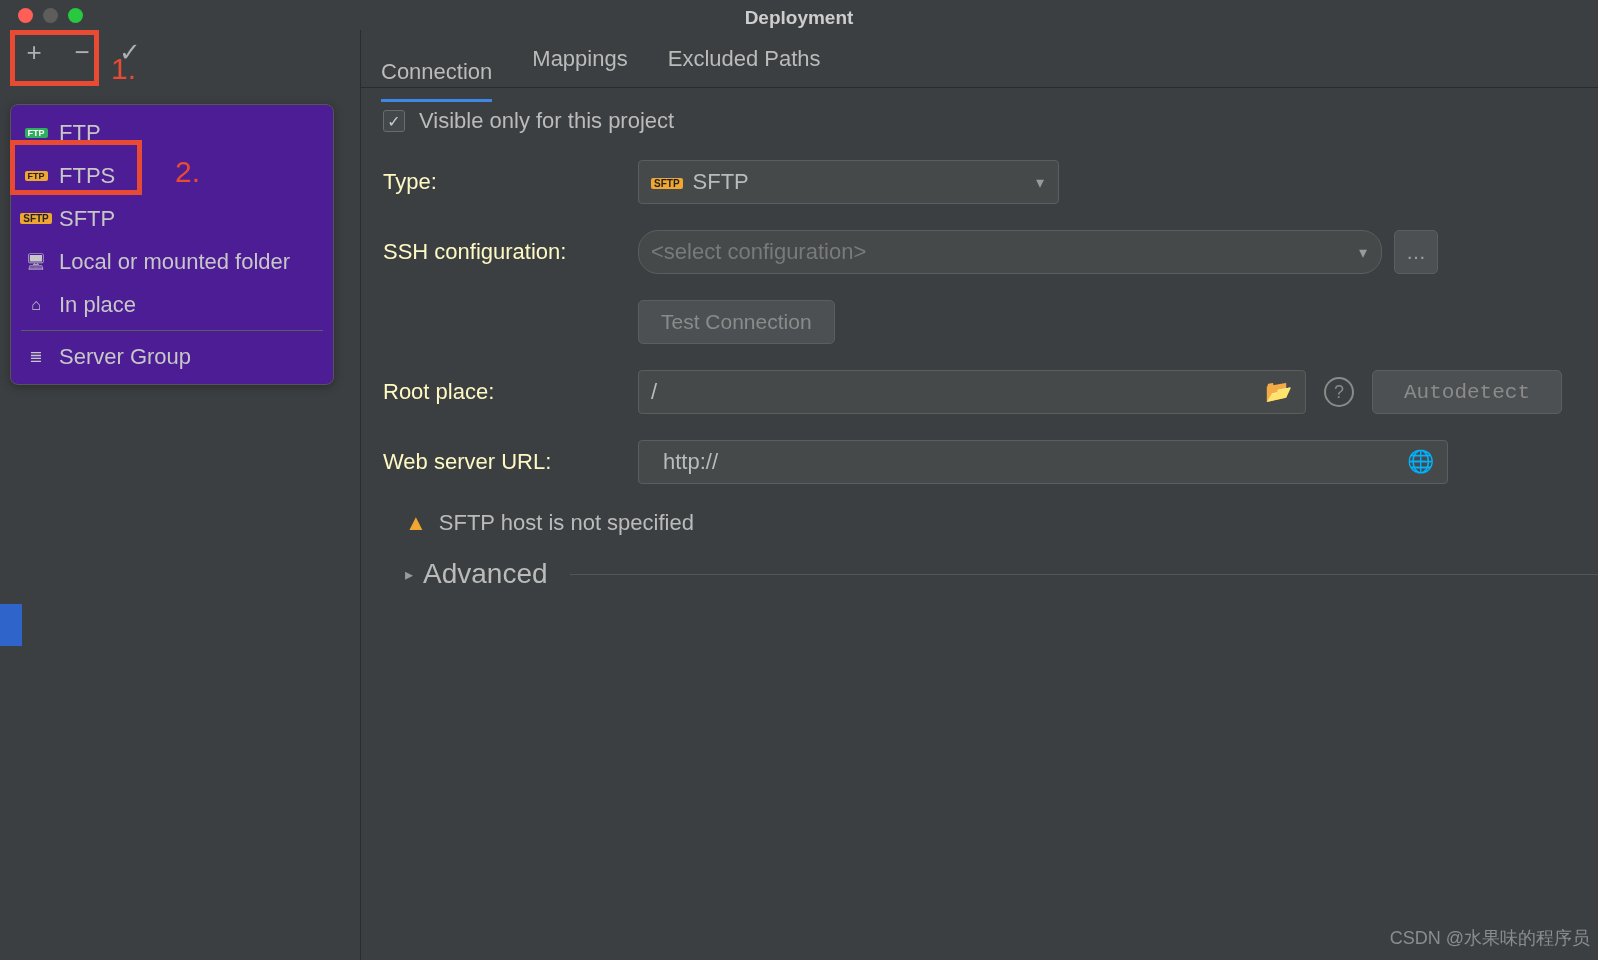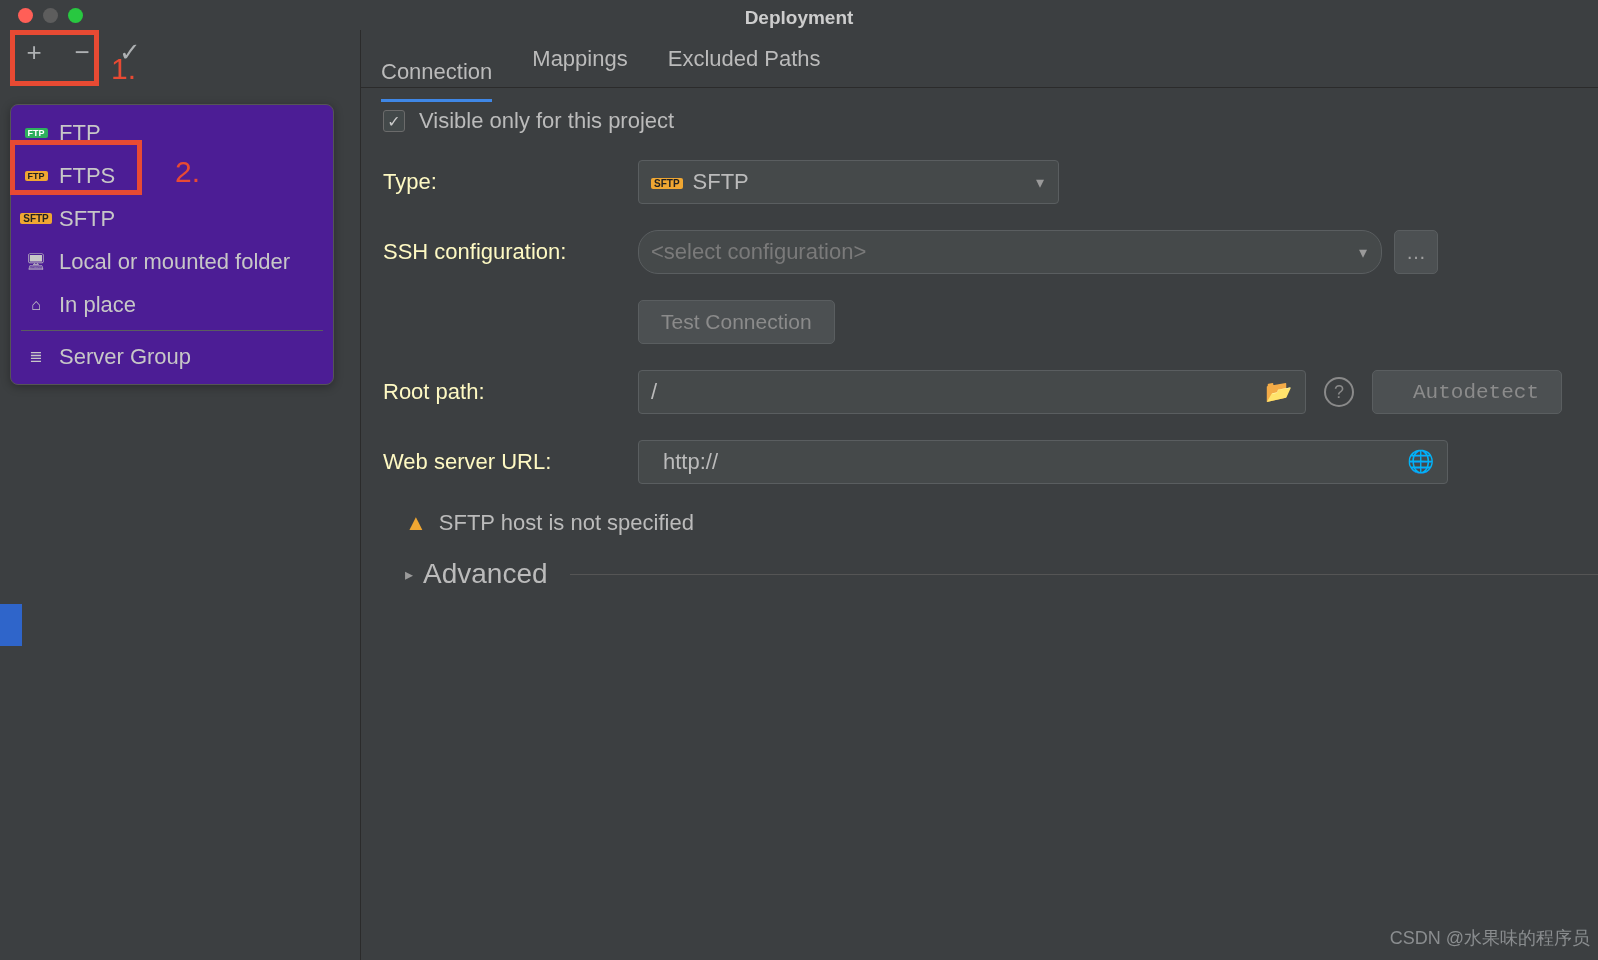--- a/index.html
+++ b/index.html
@@ -166,21 +166,21 @@
   .input { width: 670px; }
   .input.wide { width: 810px; padding-left: 24px; }
   .input .right-icon { position: absolute; right: 12px; color: #8a8a8a; }
   .placeholder { color: #7a7a7a; }
   .btn {
     height: 44px;
     border: 1px solid #5a5e60;
     border-radius: 5px;
     background: #4c5052;
     padding: 0 22px;
-    display: inline-flex; align-items: center; justify-content: flex-end;
+    display: inline-flex; align-items: center; justify-content: center;
     font-size: 21px; color: #8b8b8b;
     cursor: pointer;
   }
   .btn.autodetect { width: 190px; font-family: Liberation Mono, monospace; }
   .icon-btn {
     width: 44px; height: 44px;
     border: 1px solid #5a5e60;
     background: #4c5052;
     border-radius: 5px;
     display: flex; align-items: center; justify-content: center;
@@ -305,21 +305,21 @@
       </div>
 
       <div class="row">
         <span class="label"></span>
         <div class="btn">
           <span>Test Connection</span>
         </div>
       </div>
 
       <div class="row">
-        <span class="label">Root path:</span>
+        <span class="label">Root place:</span>
         <div class="input" style="width:668px">
           <span>/</span>
           <span class="right-icon">📂</span>
         </div>
         <div class="help-icon">?</div>
         <div style="width:18px"></div>
         <div class="btn autodetect">
           <span>Autodetect</span>
         </div>
       </div>

